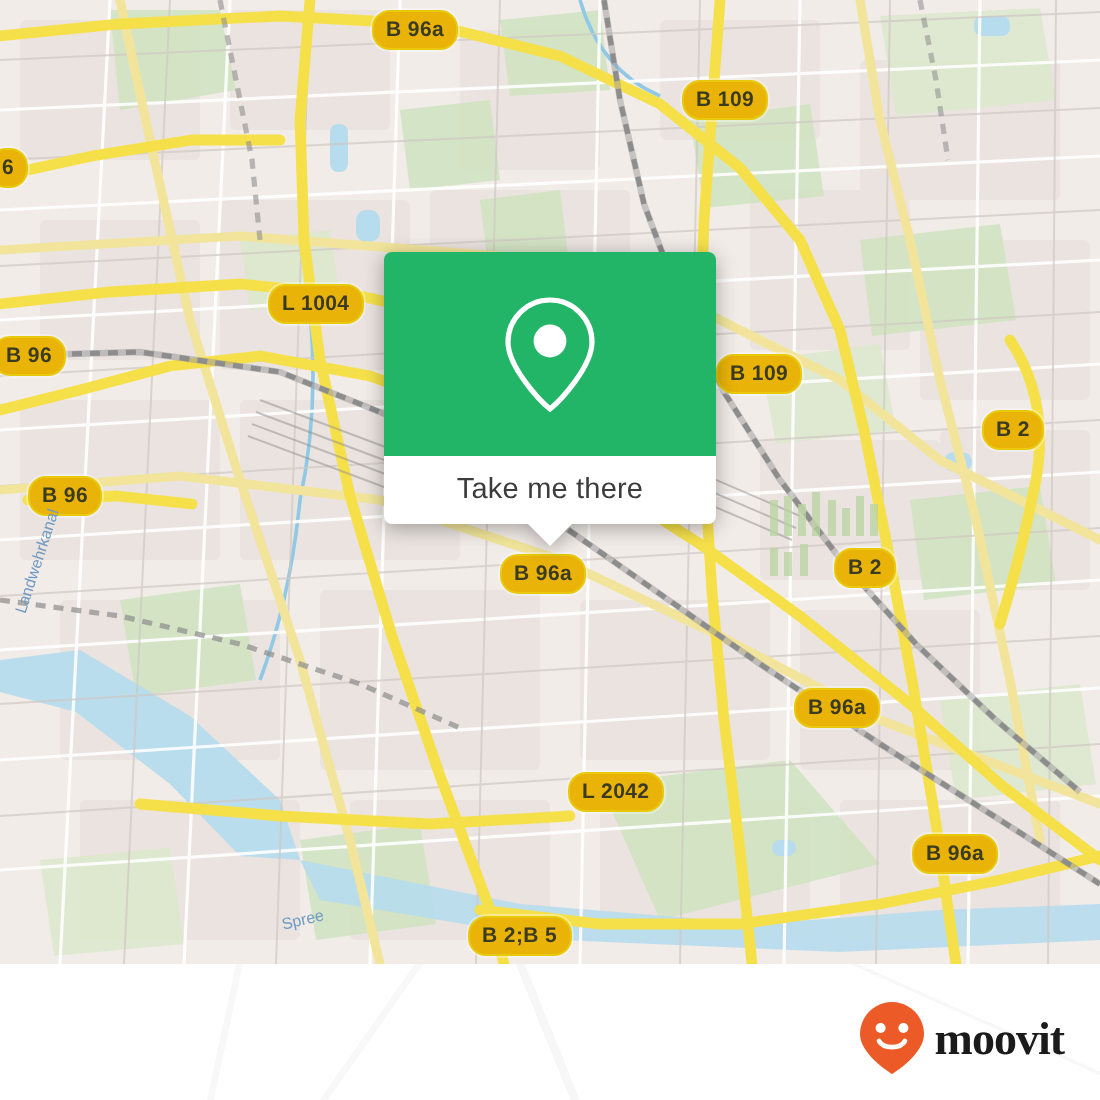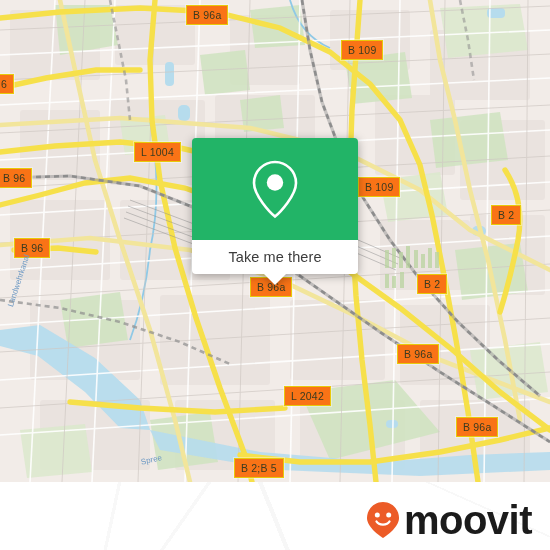--- a/index.html
+++ b/index.html
@@ -19,25 +19,25 @@
     background:
       radial-gradient(circle at 12% 72%, rgba(190,215,195,.55) 0 4%, transparent 5%),
       radial-gradient(circle at 70% 22%, rgba(190,215,195,.5) 0 3%, transparent 4%),
       linear-gradient(0deg,#efe9e5,#efe9e5);
   }
   .svgmap{position:absolute;left:0;top:0;}
 
   
   .shield{
     position:absolute;
-    background:#f97316;
+    background:#eab308;
     border:1.6px solid #e8c90b;
-    border-radius:0;
+    border-radius:9px;
     color:#3b3b21;
-    font-weight:normal;
+    font-weight:bold;
     font-size:10.5px;
     line-height:1;
     padding:3.5px 6px 4px 6px;
     white-space:nowrap;
     letter-spacing:.2px;
     box-shadow:0 0 0 1px rgba(255,255,255,.35);
   }
 
   
   .waterlabel{
@@ -53,21 +53,20 @@
     padding:4px 0 5px 8px;
     box-sizing:border-box;
     font-size:13.5px;color:#3a3a3a;
   }
 
   
   .card{
     position:absolute;left:192px;top:126px;width:166px;
     border-radius:4px;overflow:visible;
     filter:drop-shadow(0 2px 5px rgba(0,0,0,.32));
-    margin-top:12px;
   }
   .card-top{
     height:102px;border-radius:4px 4px 0 0;
     display:flex;align-items:center;justify-content:center;
   }
   .card-bottom{
     height:34px;background:#ffffff;border-radius:0 0 4px 4px;
     display:flex;align-items:center;justify-content:center;
     position:relative;
   }
@@ -96,21 +95,21 @@
       linear-gradient(24deg, transparent 82.2%, #8a8a8a 82.2%, #8a8a8a 82.8%, transparent 82.8%);
   }
   .footer-text{
     position:absolute;left:22px;top:12px;width:390px;
     font-size:15.2px;line-height:21px;color:#3a3a3a;
   }
   .brand{
     position:absolute;right:18px;top:18px;display:flex;align-items:center;gap:4px;
   }
   .brand-word{
-    font-size:40px;font-weight:bold;color:#1b1b1b;letter-spacing:-0.5px;line-height:1;
+    font-size:23px;font-weight:bold;color:#1b1b1b;letter-spacing:-0.5px;line-height:1;font-family:Liberation Serif, serif;
   }
 </style>
 </head>
 <body>
 
 <div id="root">
 
   <div class="map">
     <div class="map-base"></div>
 

